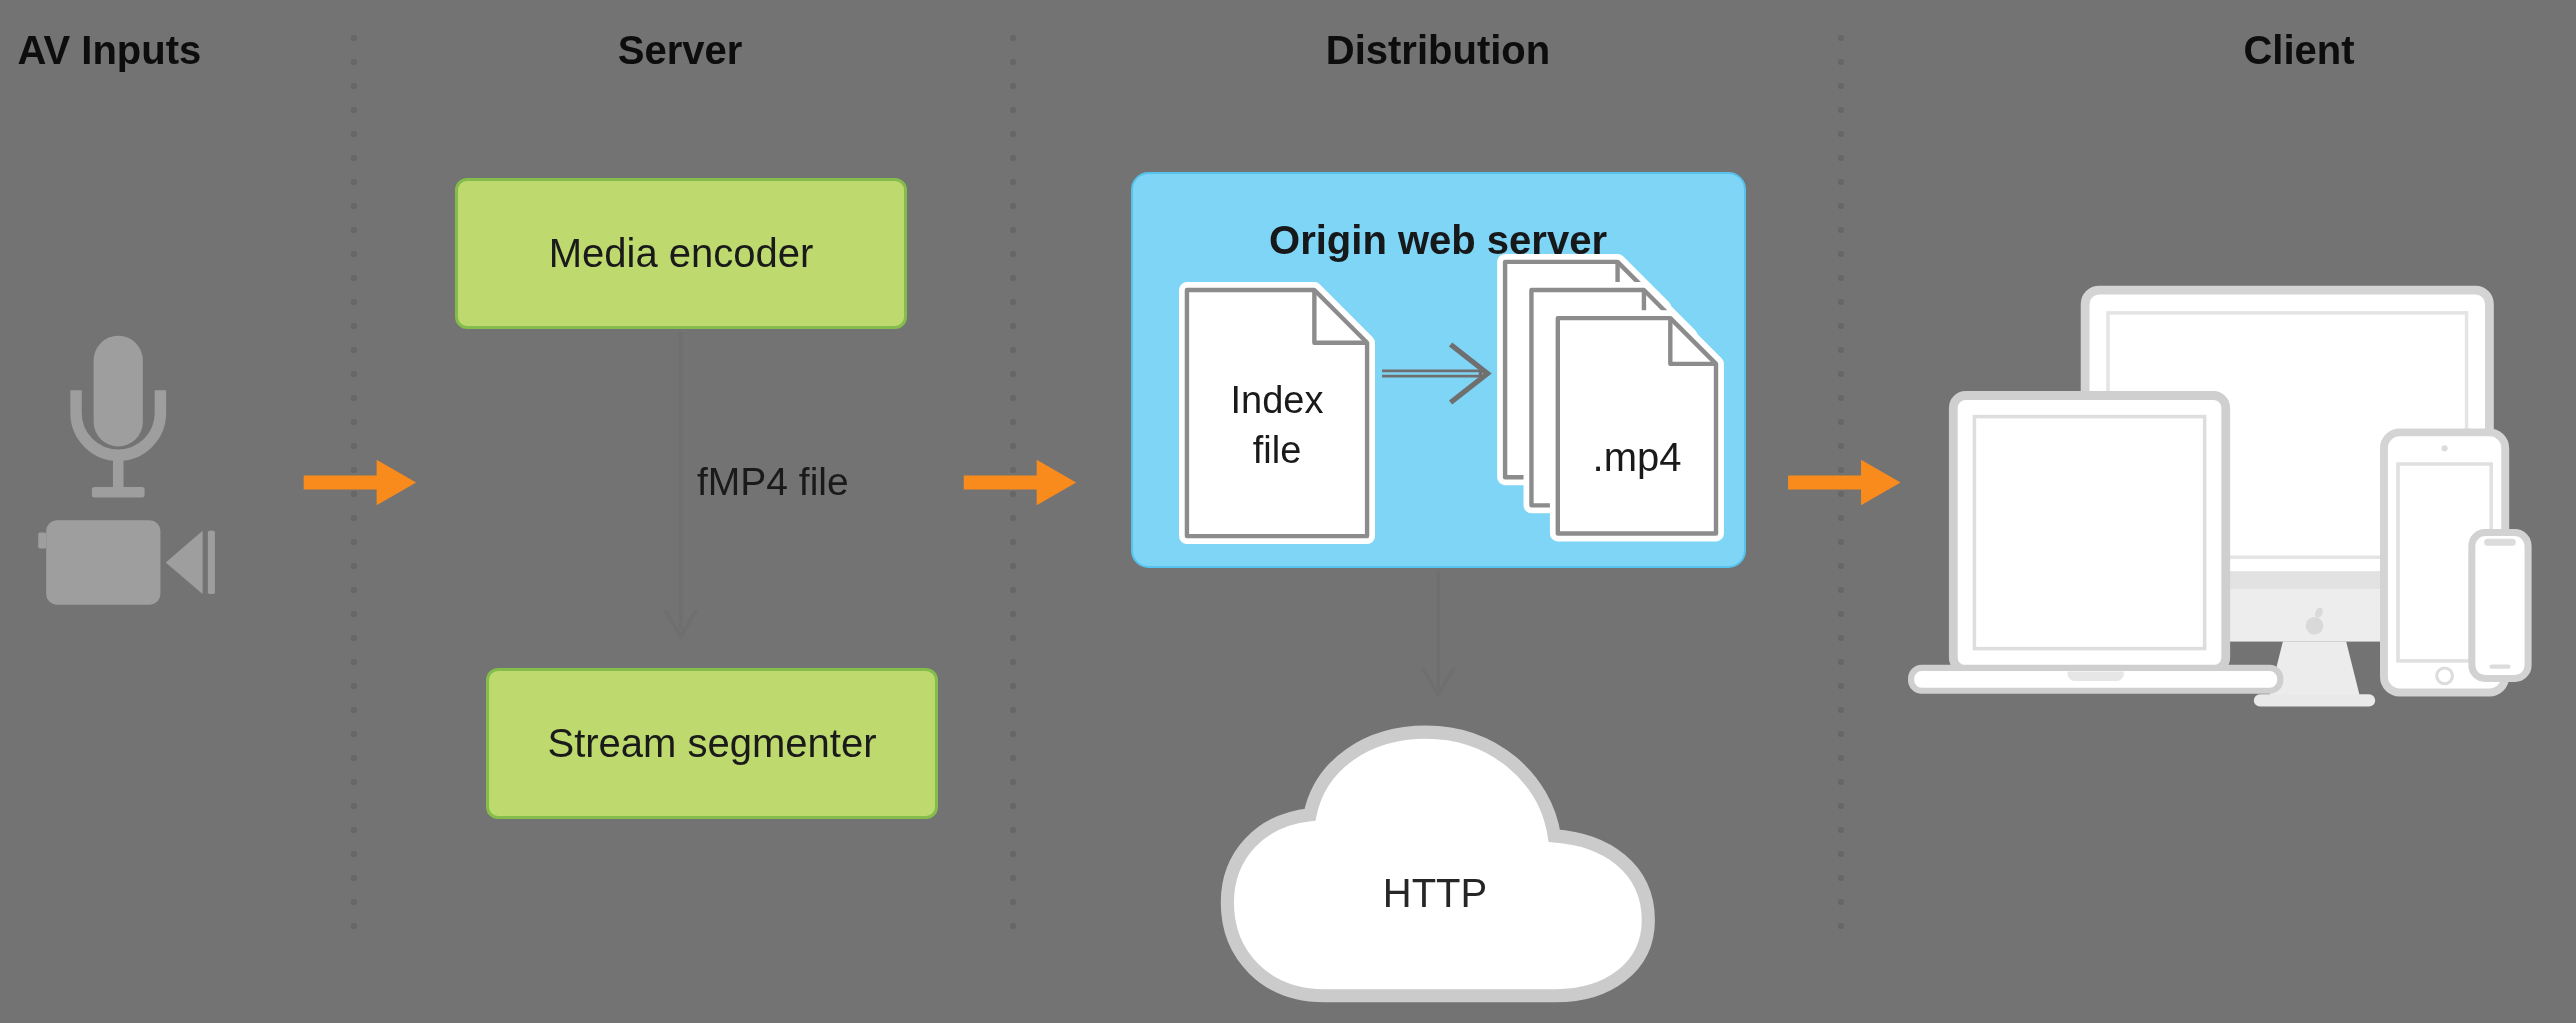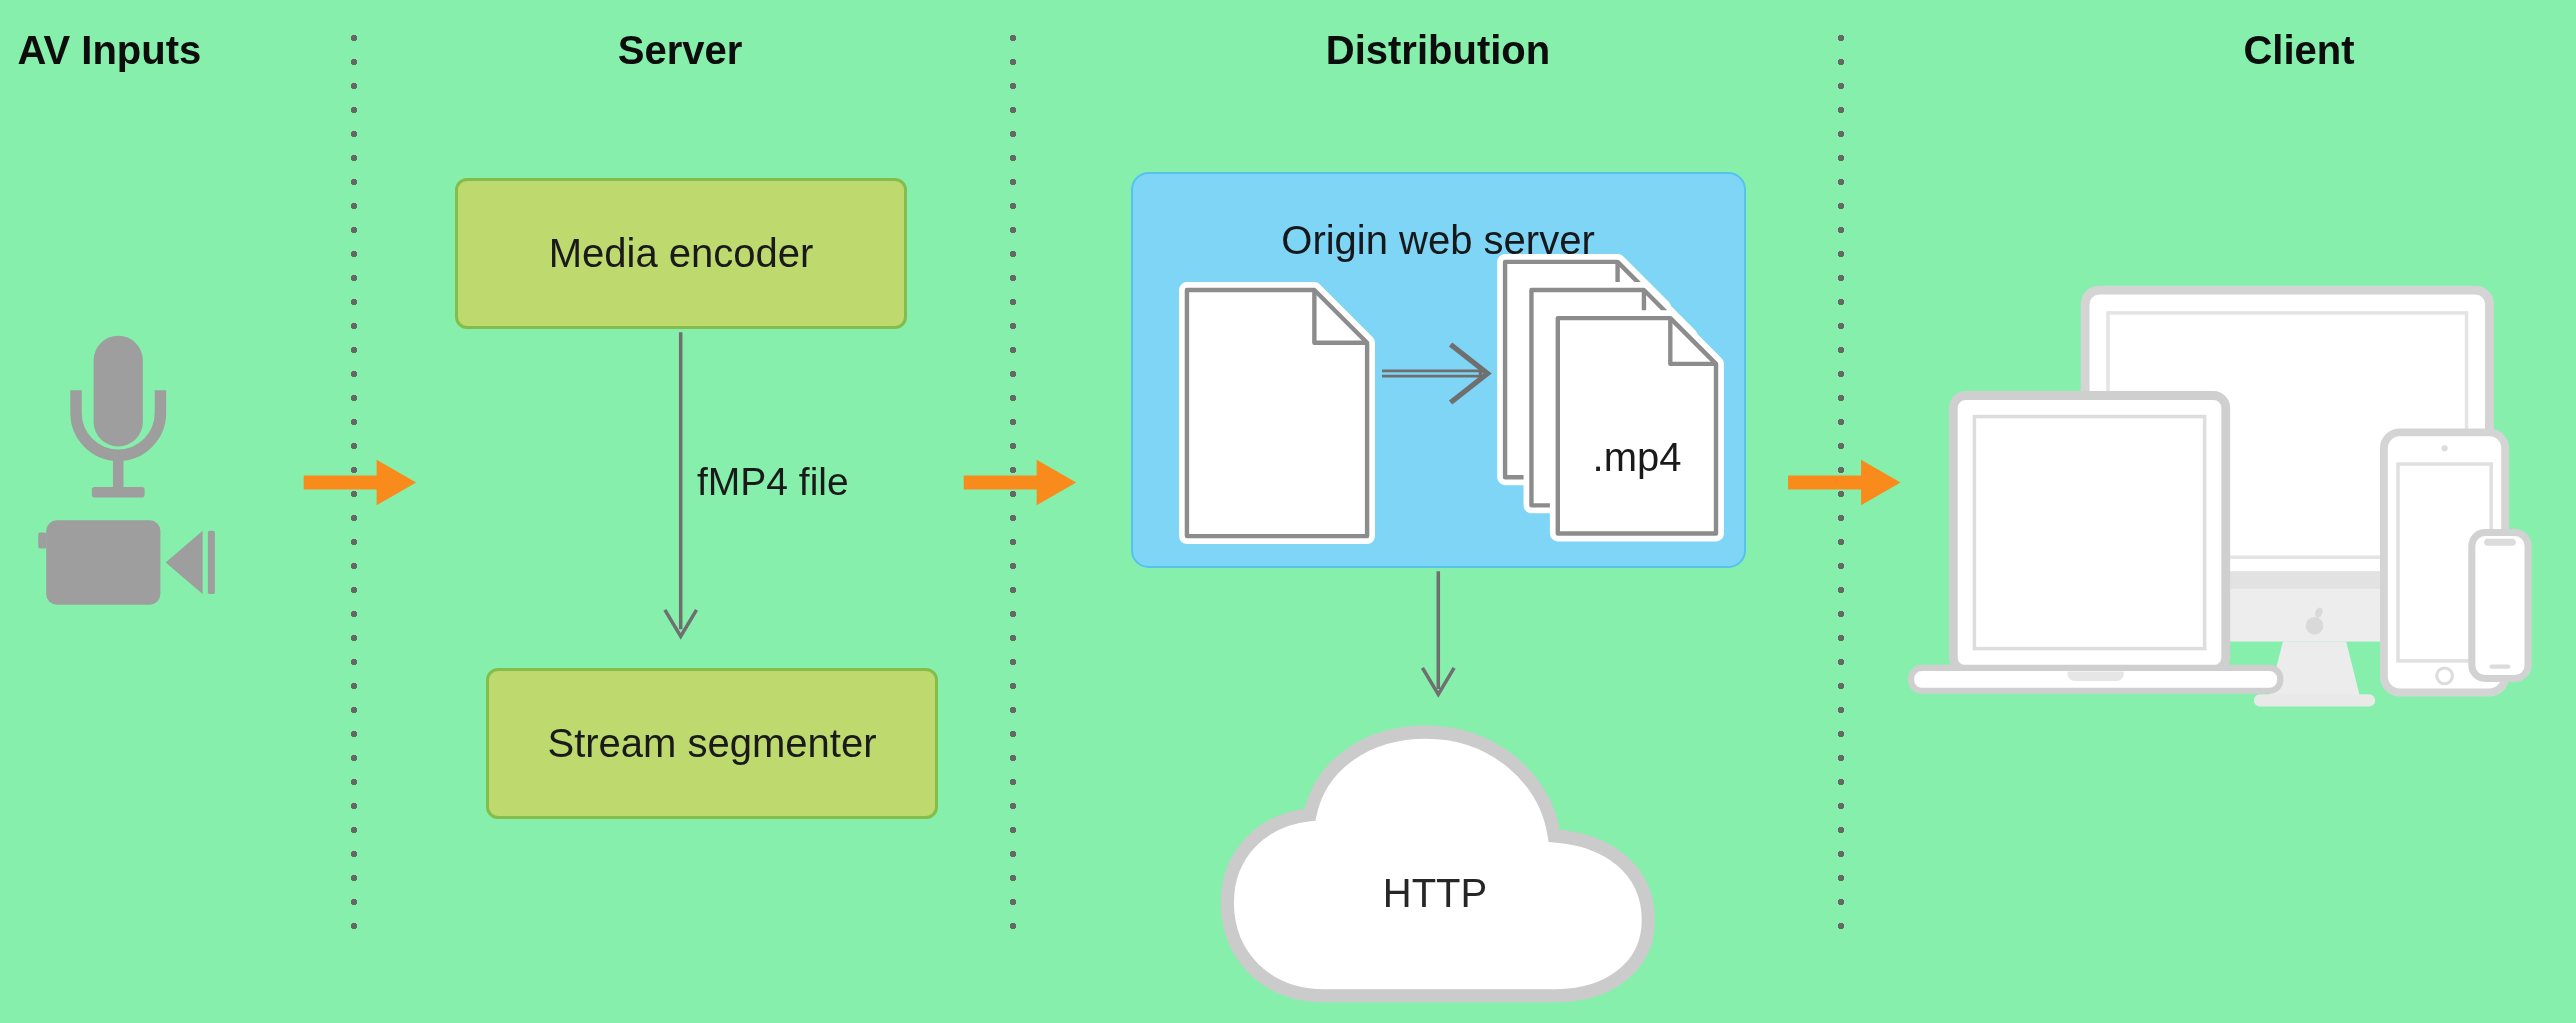--- a/index.html
+++ b/index.html
@@ -1,17 +1,17 @@
 <!DOCTYPE html>
 <html style="font-size:14px"><head>
 <meta charset="utf-8">
 <style>
   html,body { margin:0; padding:0; background:#ffffff; }
   .canvas {
-    position:relative; width:2576px; height:1023px; background:#86efac;
+    position:relative; width:2576px; height:1023px; background:#737373;
     font-family:"Liberation Sans", sans-serif; overflow:hidden; color:#141414;
   }
   
   .divider {
     position:absolute; top:26px; width:8px; height:920px;
     background-image: radial-gradient(circle 3.5px at 50% 50%, #676767 97%, transparent 100%);
     background-size: 8px 24px; background-repeat: repeat-y;
   }
   .divider.d1 { left:350px; }
   .divider.d2 { left:1009px; }
@@ -37,21 +37,21 @@
   .box-encoder   { top:178px; }
   .box-segmenter { top:668px;margin-left:31px; }
 
   
   .box-blue {
     position:absolute; left:1131px; top:172px; width:615px; height:396px; box-sizing:border-box;
     background:#7ED5F6; border:2.6px solid #55C3EE; border-radius:17.6px; z-index:1;
   }
   .blue-title {
     position:absolute; left:1438px; top:218px; transform:translateX(-50%);
-    font-size:40px; color:#16181a; white-space:nowrap; z-index:3;
+    font-size:40px; color:#16181a; white-space:nowrap; z-index:3;font-weight:bold;
   }
 
   
   .lbl { position:absolute; z-index:3; color:#1a1a1a; }
   .fmp4-label  { left:697px; top:460px; font-size:39px; white-space:nowrap;text-align:right; }
   .index-label { left:1277px; top:375px; transform:translateX(-50%); width:132px;
                  font-size:38px; line-height:50px; text-align:center; }
   .mp4-label   { left:1637px; top:457px; transform:translate(-50%,-50%); font-size:40px; }
   .http-label  { left:1435px; top:893px; transform:translate(-50%,-50%); font-size:40px; color:#262626; }
 
@@ -75,20 +75,21 @@
     <span>Media encoder</span>
   </div>
   <div class="box-green box-segmenter">
     <span>Stream segmenter</span>
   </div>
 
   <div class="box-blue"></div>
   <div class="blue-title">Origin web server</div>
 
   <div class="lbl fmp4-label">fMP4 file</div>
+  <div class="lbl index-label">Index file</div>
   <div class="lbl mp4-label">.mp4</div>
   <div class="lbl http-label">HTTP</div>
 
   <svg class="overlay" width="2576" height="1023" viewBox="0 0 2930 1164">
 
     <g transform="translate(40,368)" fill="#9E9E9E">
       <rect x="66" y="14" width="56" height="126" rx="28"></rect>
       <path d="M 46,76 L 46,102 A 48,48 0 0 0 142,102 L 142,76" stroke="#9E9E9E" stroke-width="13" fill="none"></path>
       <rect x="88" y="150" width="12" height="42"></rect>
       <rect x="64" y="186" width="60" height="12" rx="3"></rect>

